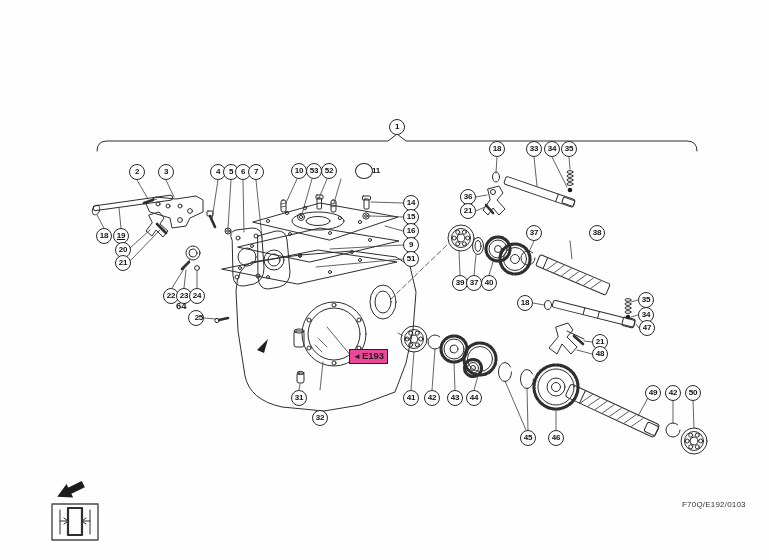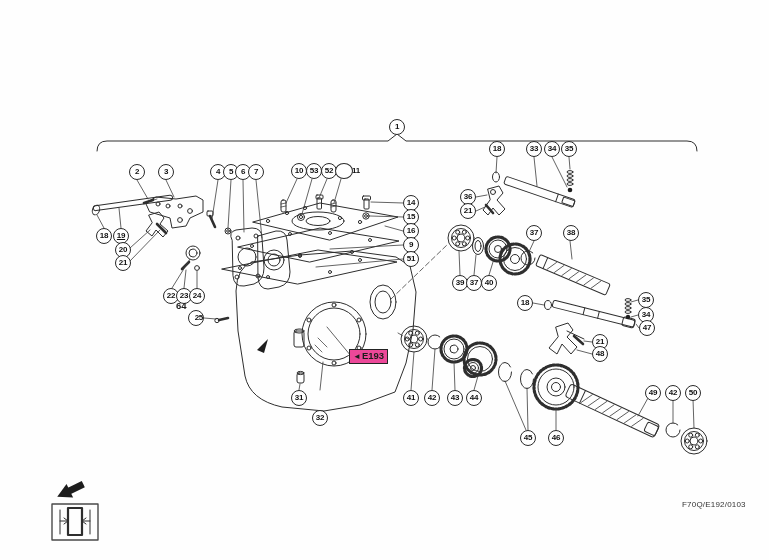--- a/index.html
+++ b/index.html
@@ -327,34 +327,34 @@
       <div class="callout" style="left: 397px; top: 127px;">1</div>
       <div class="callout" style="left: 137px; top: 172px;">2</div>
       <div class="callout" style="left: 166px; top: 172px;">3</div>
       <div class="callout" style="left: 218px; top: 172px;">4</div>
       <div class="callout" style="left: 231px; top: 172px;">5</div>
       <div class="callout" style="left: 243px; top: 172px;">6</div>
       <div class="callout" style="left: 256px; top: 172px;">7</div>
       <div class="callout" style="left: 299px; top: 171px;">10</div>
       <div class="callout" style="left: 314px; top: 171px;">53</div>
       <div class="callout" style="left: 329px; top: 171px;">52</div>
-      <div class="callout" style="left: 343px; top: 171px; padding-left: 16px;">11</div>
+      <div class="callout" style="left: 363px; top: 171px; padding-left: 16px;">11</div>
       <div class="callout" style="left: 411px; top: 203px;">14</div>
       <div class="callout" style="left: 411px; top: 217px;">15</div>
       <div class="callout" style="left: 411px; top: 231px;">16</div>
       <div class="callout" style="left: 411px; top: 245px;">9</div>
       <div class="callout" style="left: 411px; top: 259px;">51</div>
       <div class="callout" style="left: 497px; top: 149px;">18</div>
       <div class="callout" style="left: 534px; top: 149px;">33</div>
       <div class="callout" style="left: 552px; top: 149px;">34</div>
       <div class="callout" style="left: 569px; top: 149px;">35</div>
       <div class="callout" style="left: 468px; top: 197px;">36</div>
       <div class="callout" style="left: 468px; top: 211px;">21</div>
       <div class="callout" style="left: 534px; top: 233px;">37</div>
-      <div class="callout" style="left: 544px; top: 233px; margin-left: 19px;">38</div>
+      <div class="callout" style="left: 570px; top: 233px; margin-left: 19px;">38</div>
       <div class="callout" style="left: 104px; top: 236px;">18</div>
       <div class="callout" style="left: 121px; top: 236px; text-decoration: underline;">19</div>
       <div class="callout" style="left: 123px; top: 250px;">20</div>
       <div class="callout" style="left: 123px; top: 263px;">21</div>
       <div class="callout" style="left: 171px; top: 296px;">22</div>
       <div class="callout" style="left: 184px; top: 296px;">23</div>
       <div class="callout" style="left: 197px; top: 296px;">24</div>
       <div class="callout" style="left: 196px; top: 318px; text-align: right;">25</div>
       <div class="callout" style="left: 299px; top: 398px;">31</div>
       <div class="callout" style="left: 320px; top: 418px;">32</div>

